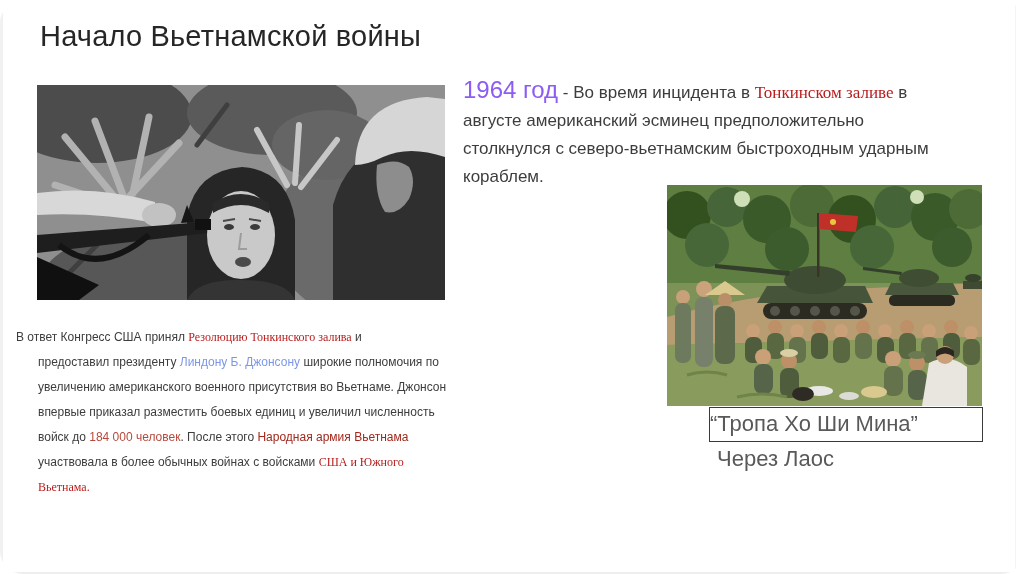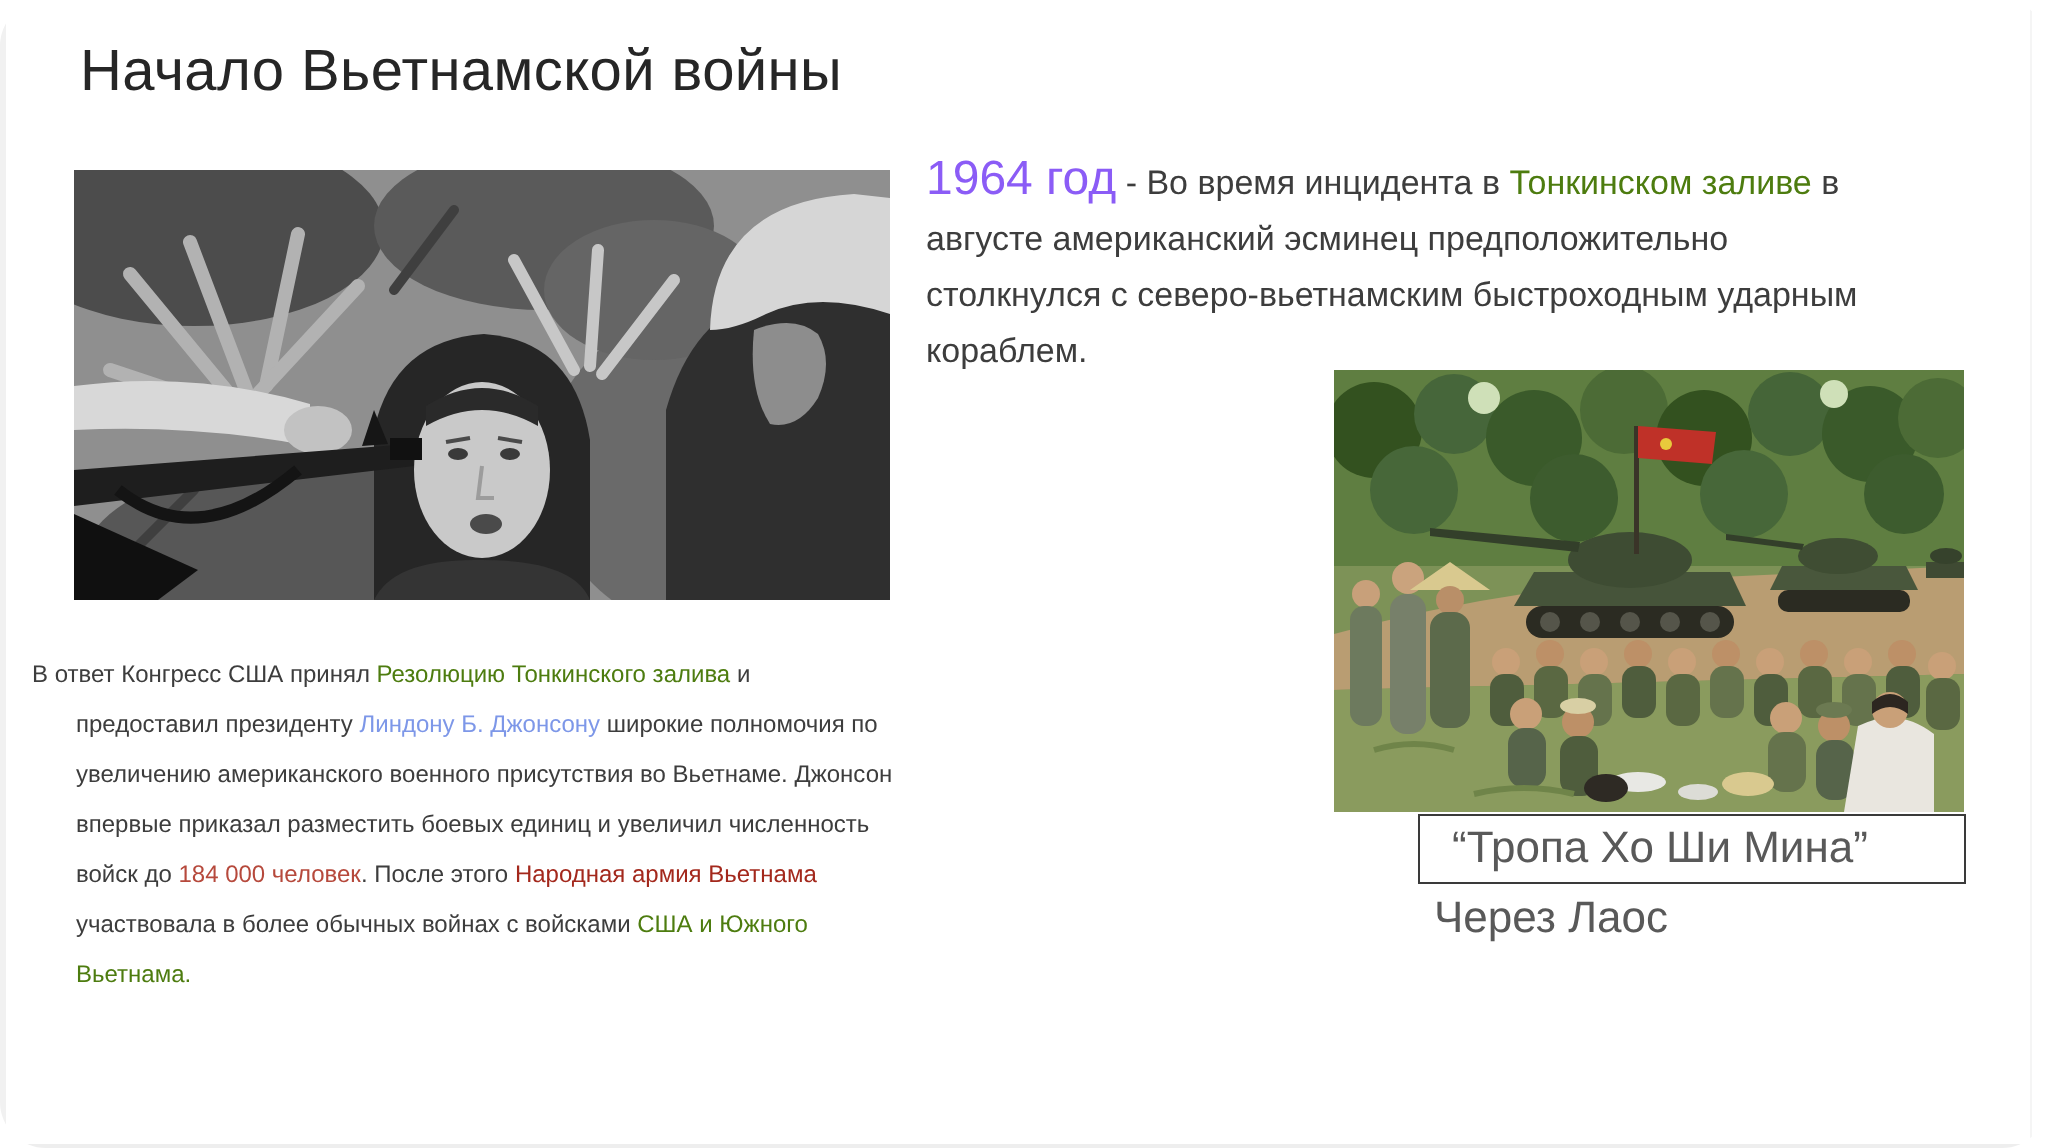--- a/index.html
+++ b/index.html
@@ -25,29 +25,29 @@
   .para-top{
     left:463px;top:76px;width:575px;
     font-size:17px;line-height:28px;color:#3d3d3d;
   }
   .para-bottom{
     left:16px;top:325px;width:662px;box-sizing:border-box;
     padding-left:22px;text-indent:-22px;
     font-size:12px;line-height:25px;color:#3d3d3d;
   }
   .year{font-size:24px;color:#8b5cf6;}
-  .link{color:#4d7c0f;text-decoration:none;cursor:pointer;}
+  .link{color:#b91c1c;text-decoration:none;cursor:pointer;font-family:Liberation Serif, serif;}
   .link-light{color:#7d97e8;text-decoration:none;cursor:pointer;}
   .red-bright{color:#b6493c;margin-top:26px;}
   .red-dark{color:#a3281c;}
 
   .caption-box{
     position:absolute;left:709px;top:407px;width:274px;height:35px;
     border:1.5px solid #3a3a3a;box-sizing:border-box;
-    font-size:22px;line-height:32px;color:#595959;padding-left:16px;
+    font-size:22px;line-height:32px;color:#595959;padding-left:0;
     white-space:nowrap;overflow:hidden;
   }
   .caption-line2{
     position:absolute;left:717px;top:446px;
     font-size:22px;color:#595959;white-space:nowrap;
   }
 </style>
 </head>
 <body>
 

